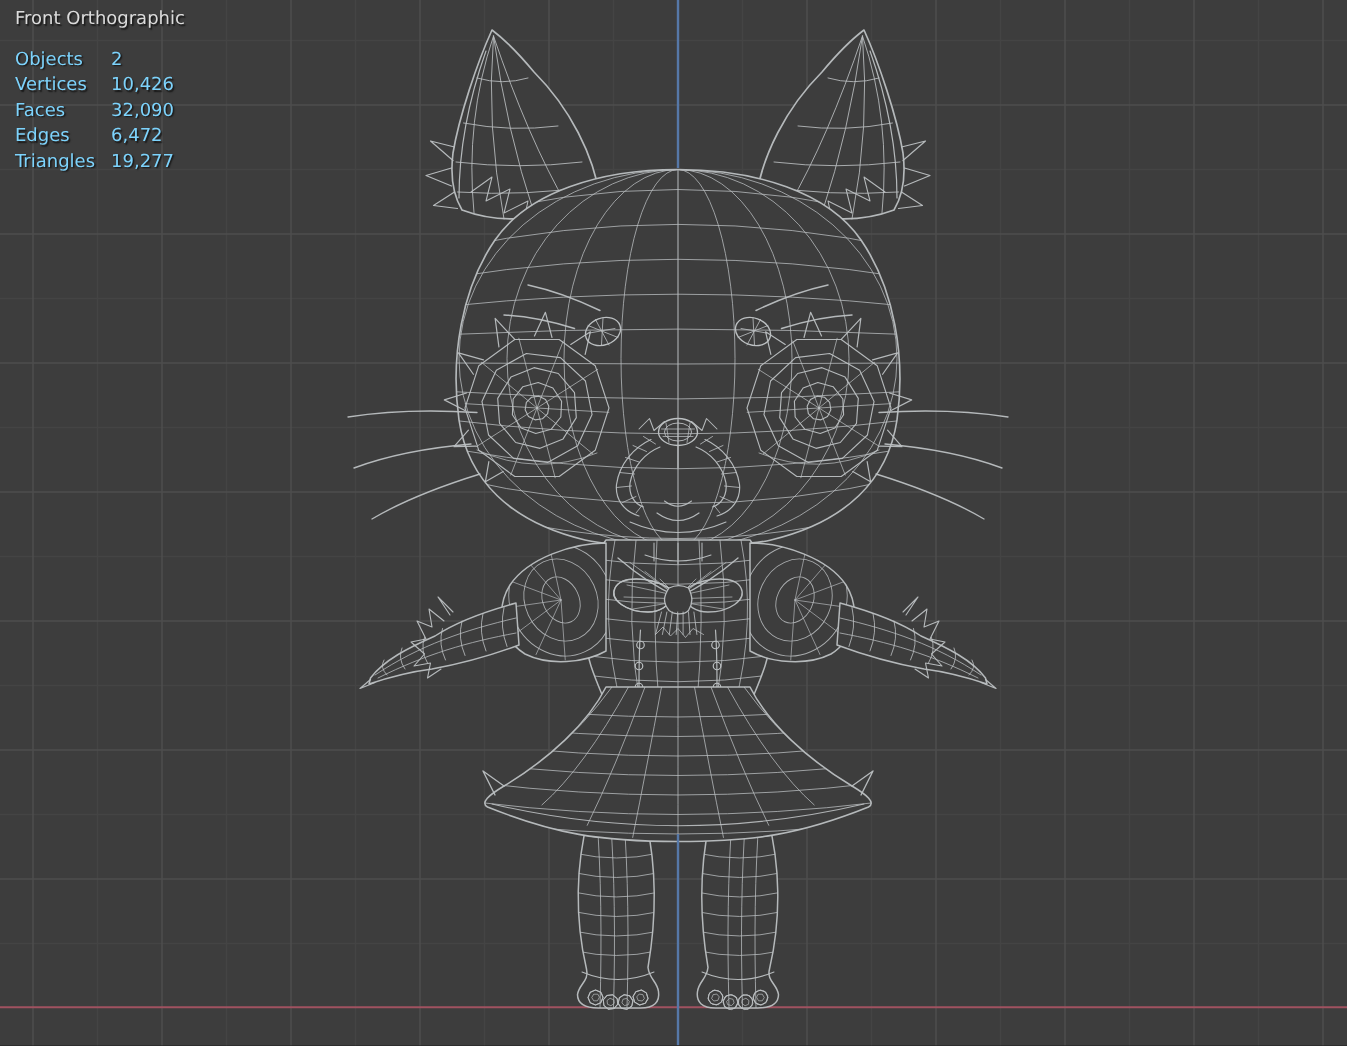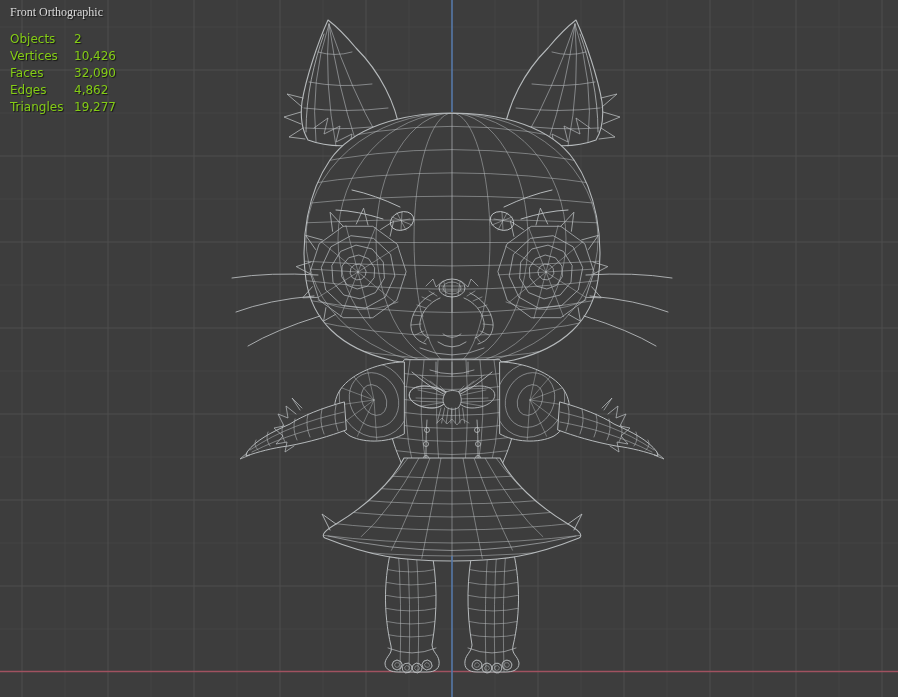--- a/index.html
+++ b/index.html
@@ -10,24 +10,24 @@
     font-family:"DejaVu Sans","Liberation Sans",sans-serif;
   }
   #scene{position:absolute;left:0;top:0;}
   .overlay{
     position:absolute;left:10px;top:3px;
     font-size:12px;line-height:18px;
     color:#dcdcdc;
     text-shadow:1px 1px 1px rgba(0,0,0,.65);
     user-select:none;
   }
-  .overlay .hline{white-space:pre;font-family:Liberation Serif, serif;}
+  .overlay .hline{white-space:pre;}
   .stats{margin-top:10px;border-collapse:collapse;}
   .stats td{
-    padding:0;font-size:12px;line-height:17px;color:#84cc16;
+    padding:0;font-size:12px;line-height:17px;color:#7dd3fc;
   }
   .stats td.lab{min-width:60px;padding-right:4px;}
 </style>
 </head>
 <body>
 
 <div id="viewport" style="background: rgb(61, 61, 61);">
   <svg id="scene" width="898" height="697" viewBox="0 0 898 697">
       <g>
         <g>
@@ -467,21 +467,21 @@
       <tr>
         <td class="lab">Vertices</td>
         <td>10,426</td>
           </tr>
       <tr>
         <td class="lab">Faces</td>
         <td>32,090</td>
           </tr>
       <tr>
         <td class="lab">Edges</td>
-        <td>4,862</td>
+        <td>6,472</td>
           </tr>
       <tr>
         <td class="lab">Triangles</td>
         <td>19,277</td>
           </tr>
     </tbody>
       </table>
   </div>
 </div>
 

